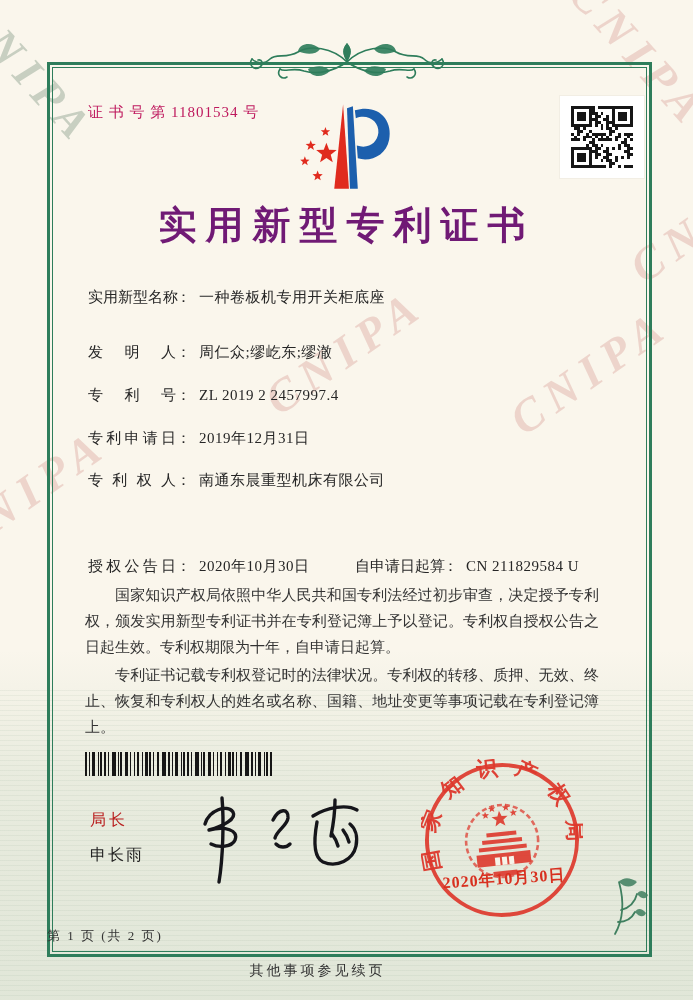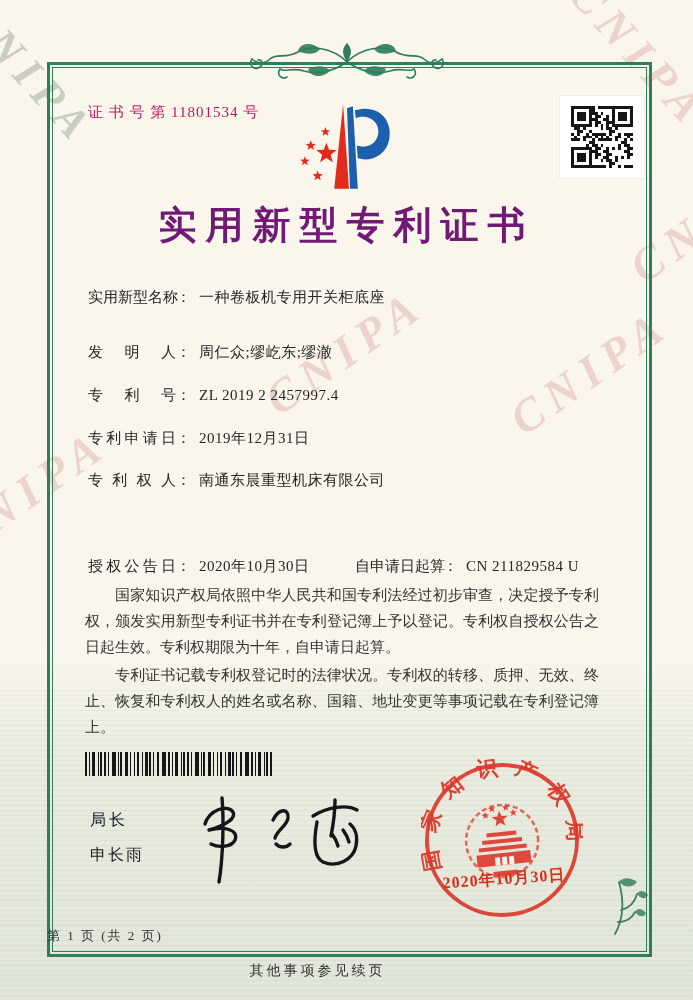--- a/index.html
+++ b/index.html
@@ -31,21 +31,21 @@
   .field{position:absolute;left:88px;font-size:15px;color:#262626;z-index:3;white-space:nowrap;}
   .flabel{display:inline-block;width:88px;text-align:justify;text-align-last:justify;vertical-align:bottom;}
   .fvalue{margin-left:8px;letter-spacing:0.5px;}
   .auth2{position:absolute;left:267px;top:0;}
   
   .bodytext{position:absolute;left:85px;top:582px;width:528px;z-index:3;}
   .bodytext p{margin:0 14px 2px 0;font-size:15px;line-height:26px;text-align:justify;
               text-indent:2em;color:#333;}
   
   .barcode{position:absolute;left:85px;top:752px;z-index:3;}
-  .comm-title{position:absolute;left:90px;top:810px;font-size:16px;letter-spacing:3px;color:#0f172a;z-index:3;}
+  .comm-title{position:absolute;left:90px;top:810px;font-size:16px;letter-spacing:3px;color:#b91c1c;z-index:3;}
   .comm-name{position:absolute;left:90px;top:845px;font-size:16px;letter-spacing:2px;color:#222;z-index:3;font-family:Liberation Mono, monospace;}
   .signature{position:absolute;left:175px;top:786px;width:210px;height:105px;z-index:3;}
   .seal{position:absolute;left:421px;top:759px;width:162px;height:162px;z-index:4;opacity:.93;}
   .seal-date{position:absolute;left:424px;top:869px;width:160px;text-align:center;font-size:16px;
              color:#d8301f;letter-spacing:1px;transform:rotate(-4deg);z-index:5;font-weight:bold;}
   .page-num{position:absolute;left:47px;top:927px;width:599px;text-align:left;font-size:13px;
             letter-spacing:2px;color:#333;z-index:3;}
   .continuation{position:absolute;left:0;top:962px;width:635px;text-align:center;font-size:14px;
             letter-spacing:3px;color:#333;z-index:3;}
 </style>

